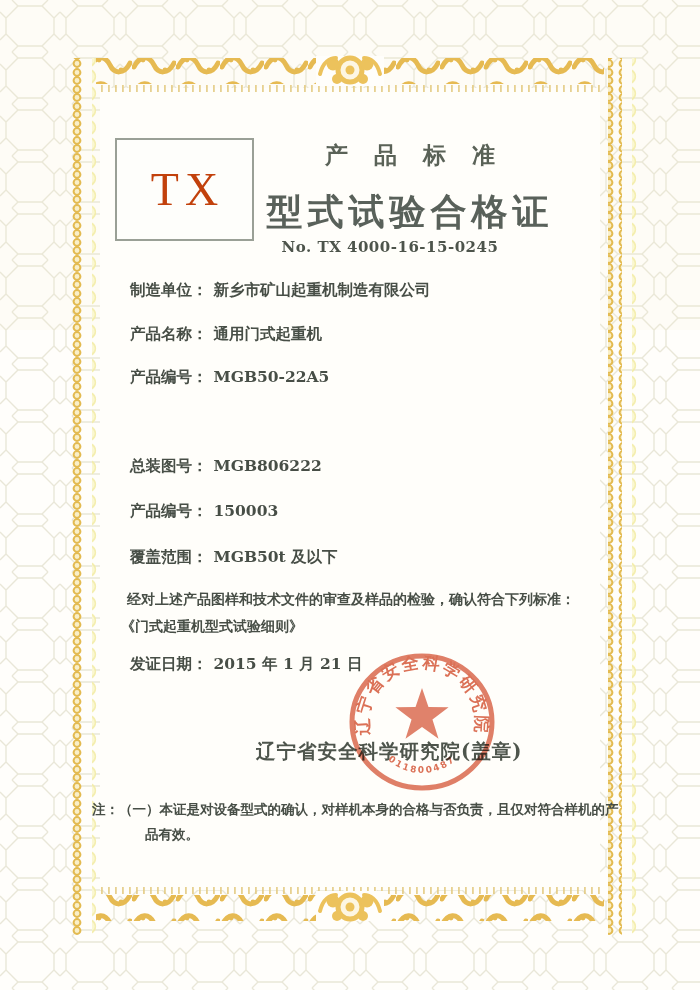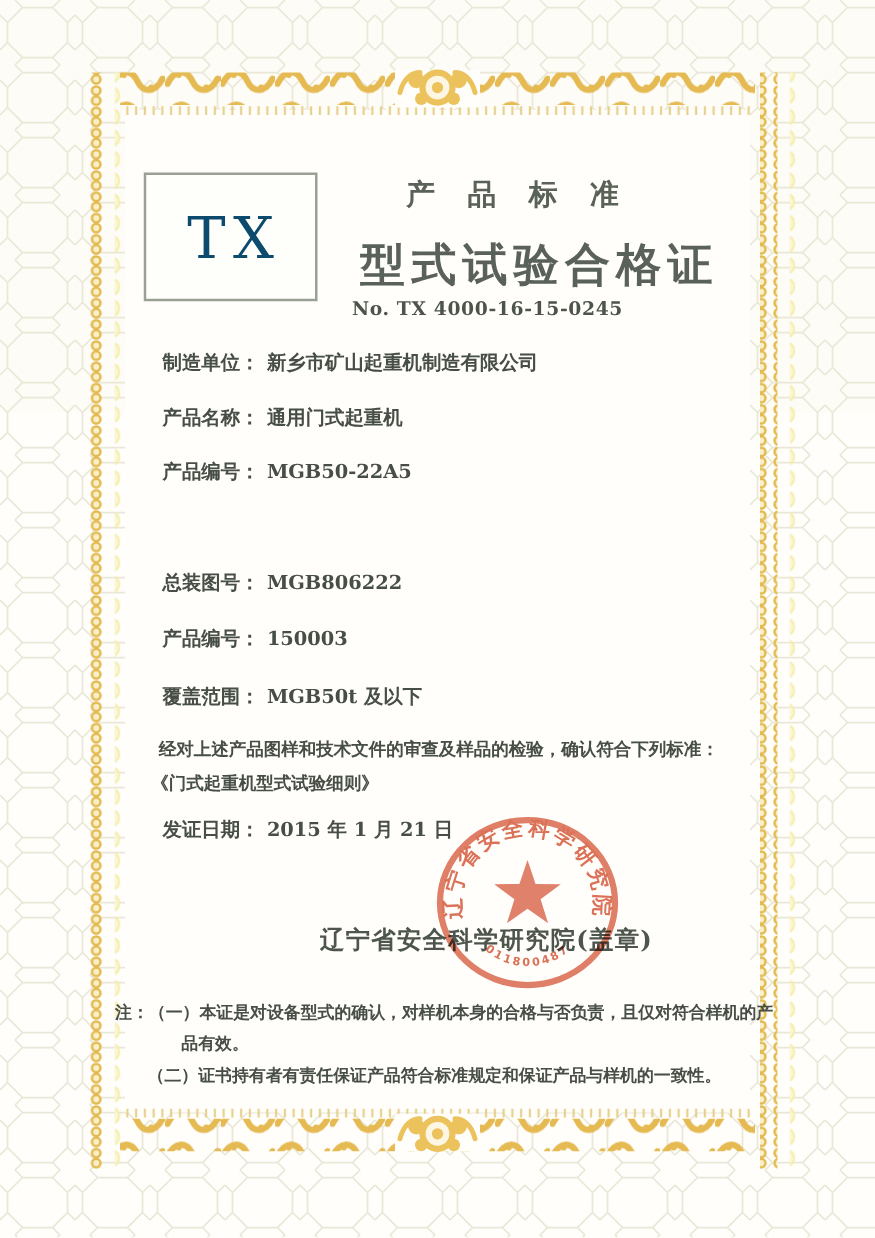--- a/index.html
+++ b/index.html
@@ -18,30 +18,31 @@
   #content{left:0;top:0;width:700px;height:990px;z-index:2;}
   #seal-svg{left:337px;top:638px;z-index:3;mix-blend-mode:multiply;opacity:.92;}
 
   
   .tx-box{
     left:115px;top:138px;width:135px;height:99px;
     border:2px solid #9aa096;background:#fefefb;
     display:flex;align-items:center;justify-content:center;
   }
   .tx-text{
-    font-size:46px;color:#0c4a6e;letter-spacing:6px;font-weight:500;
+    font-size:46px;color:#c2410c;letter-spacing:6px;font-weight:500;
     transform:translateX(3px);
+    font-family:Liberation Serif, serif;
   }
   .title-small{
     left:250px;top:140px;width:320px;text-align:center;
     font-size:23px;font-weight:600;letter-spacing:26px;color:#5a6257;
     text-indent:26px; 
   }
   .title-large{
-    left:245px;top:188px;width:330px;text-align:right;
+    left:245px;top:188px;width:330px;text-align:center;
     font-size:36px;font-weight:600;letter-spacing:5px;color:#59615a;
   }
   .cert-no{
     left:240px;top:238px;width:300px;text-align:center;
     font-size:15px;font-weight:bold;color:#4d544b;letter-spacing:.5px;
   }
 
   
   .row{left:130px;font-size:15.5px;font-weight:600;white-space:nowrap;}
   .row .lab{margin-right:6px;}
@@ -162,21 +163,20 @@
   <div class="abs para" style="left:121px;top:618px">《门式起重机型式试验细则》</div>
 
   <div class="abs row" style="top:654px">
     <span class="lab">发证日期：</span><span class="val">2015 年 1 月 21 日</span>
   </div>
 
   <div class="abs issuer">辽宁省安全科学研究院(盖章)</div>
 
   <div class="abs note" style="left:92px;top:801px">注：（一）本证是对设备型式的确认，对样机本身的合格与否负责，且仅对符合样机的产</div>
   <div class="abs note" style="left:145px;top:826px">品有效。</div>
-  <div class="abs note" style="left:118px;top:852px">（二）证书持有者有责任保证产品符合标准规定和保证产品与样机的一致性。</div>
 </div>
 
 <svg id="seal-svg" class="abs" width="170" height="170" viewBox="0 0 170 170">
   <defs>
     <path id="sealTopArc" d="M 43.6 118.7 A 54 54 0 1 1 126.4 118.7" fill="none"></path>
     <path id="sealBotArc" d="M 50.9 121.9 A 51 51 0 0 0 119.1 121.9" fill="none"></path>
   </defs>
   <ellipse cx="85" cy="84" rx="70" ry="66" fill="none" stroke="#d8654a" stroke-width="5" opacity="0.9"></ellipse>
   <polygon transform="translate(85,78)" fill="#d8654a" opacity="0.88" points="0,-28 6.47,-8.9 26.6,-8.65 10.46,3.4 16.5,22.65 0,11 -16.5,22.65 -10.46,3.4 -26.6,-8.65 -6.47,-8.9"></polygon>
   <text font-size="17" font-weight="bold" fill="#d8654a" letter-spacing="2.5" font-family="'DejaVu Serif','Liberation Serif',serif">

